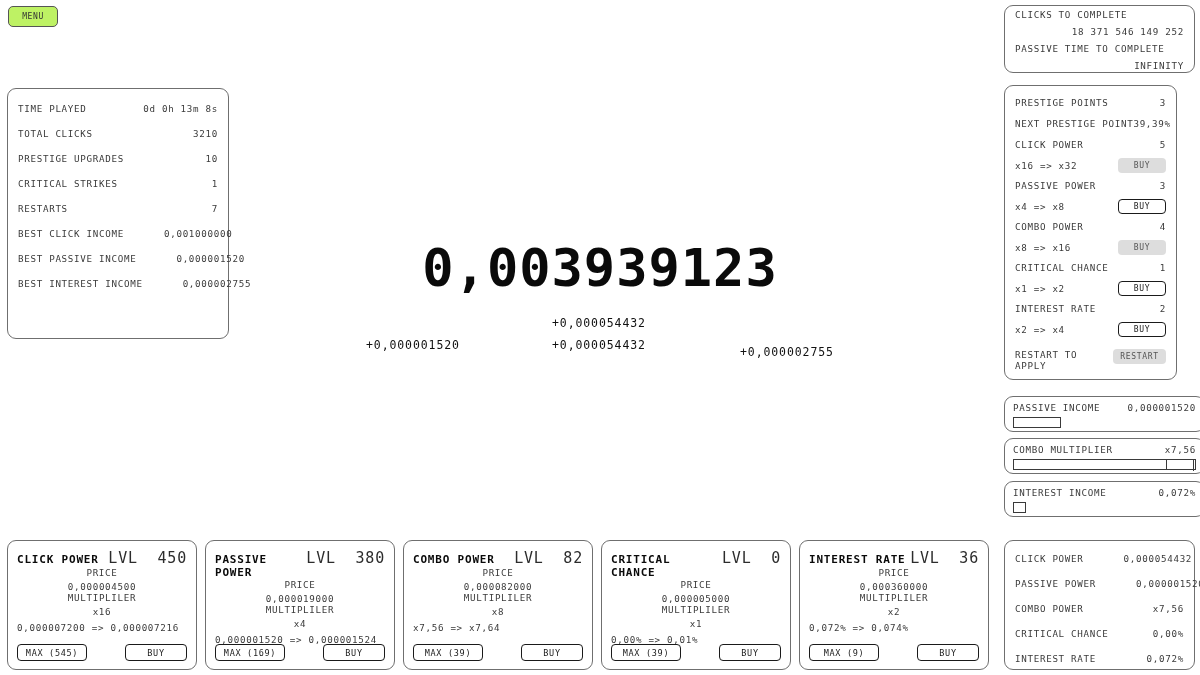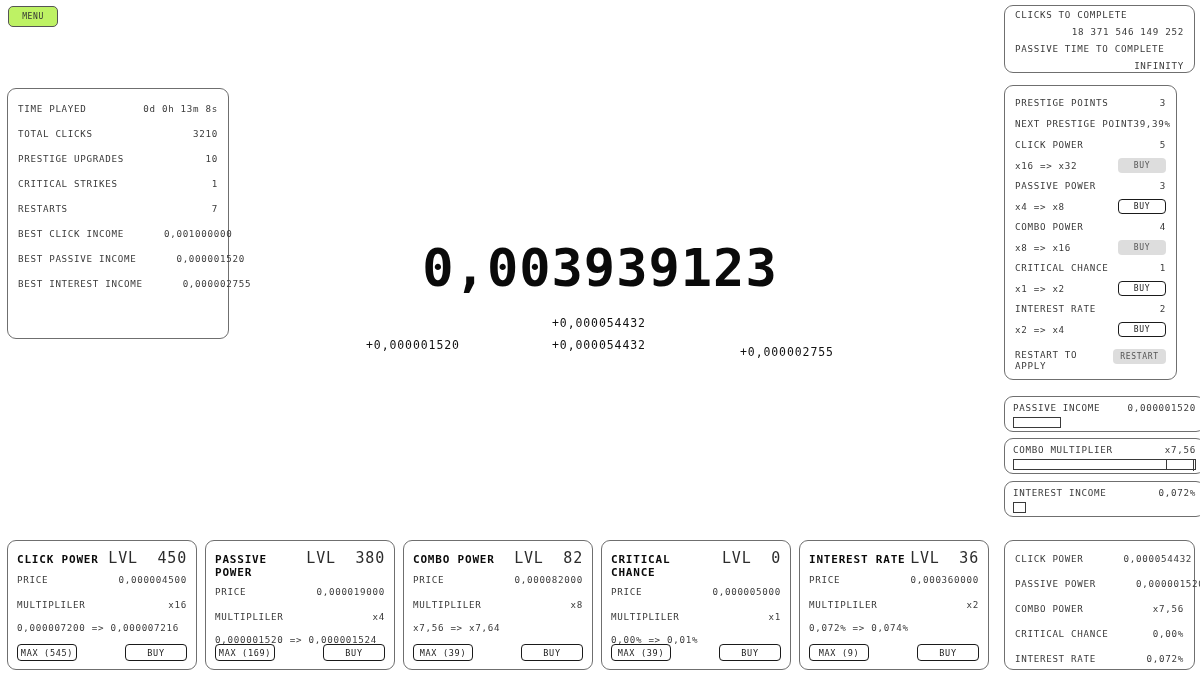--- a/index.html
+++ b/index.html
@@ -291,20 +291,21 @@
     color: #2c2c2c;
   }
   .card-row {
     display: flex;
     justify-content: space-between;
     align-items: center;
     height: 25px;
     font-size: 9.2px;
     letter-spacing: 0.7px;
     color: #3a3a3a;
+    flex-direction: column;
   }
   .card-progress {
     text-align: left;
     font-size: 9.2px;
     letter-spacing: 0.7px;
     color: #3a3a3a;
     height: 22px;
     line-height: 22px;
   }
   .card-actions {
@@ -321,21 +322,21 @@
     border-radius: 4px;
     background: #ffffff;
     font-size: 8.5px;
     letter-spacing: 0.7px;
     color: #1a1a1a;
     display: flex;
     align-items: center;
     justify-content: center;
     cursor: pointer;
   }
-  .btn-max { width: 60px; }
+  .btn-max { width: 70px; }
   .btn-card-buy { width: 62px; }
 </style>
 </head>
 <body>
 
 <div id="app">
 
   <div id="menu-btn">MENU</div>
 
   <div class="panel" id="stats-panel">

